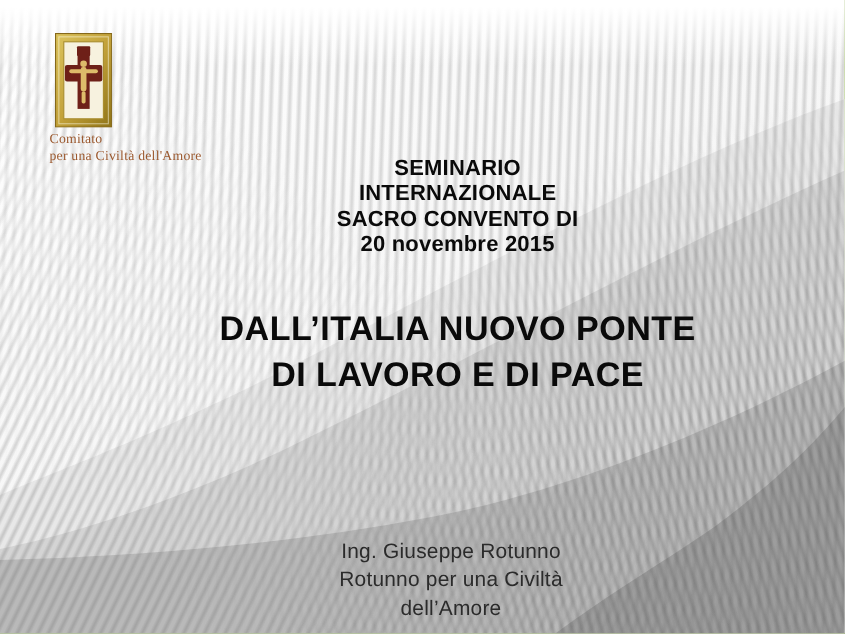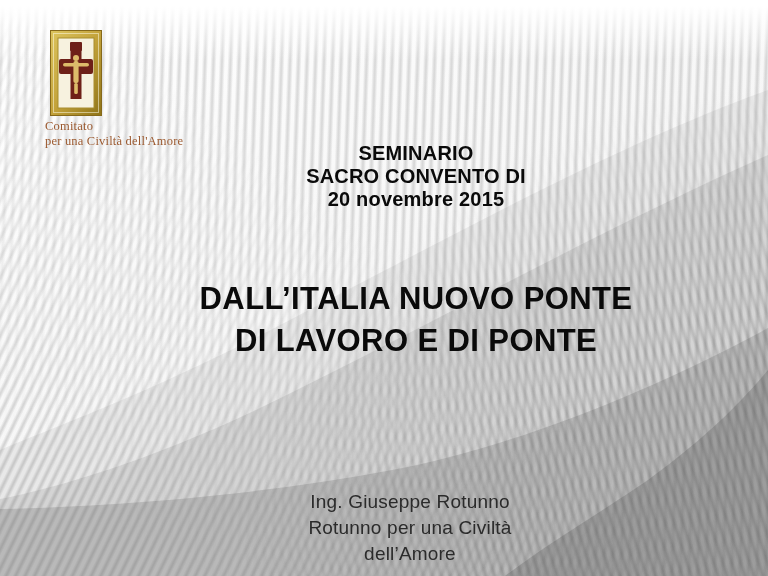--- a/index.html
+++ b/index.html
@@ -128,27 +128,28 @@
     <div class="logo-caption">
       <div>Comitato</div>
       <div>per una Civiltà dell'Amore</div>
     </div>
   </div>
 
   <div class="content">
 
     <div class="header-block">
       <div>SEMINARIO</div>
+      <div>INTERNAZIONALE</div>
       <div>SACRO CONVENTO DI</div>
       <div>20 novembre 2015</div>
     </div>
 
     <h1 class="title-block">
       <div>DALL’ITALIA NUOVO PONTE</div>
-      <div>DI LAVORO E DI PONTE</div>
+      <div>DI LAVORO E DI PACE</div>
     </h1>
 
     <div class="footer-block">
       <div>Ing. Giuseppe Rotunno</div>
       <div>Rotunno per una Civiltà</div>
       <div>dell’Amore</div>
     </div>
 
   </div>
 </div>

